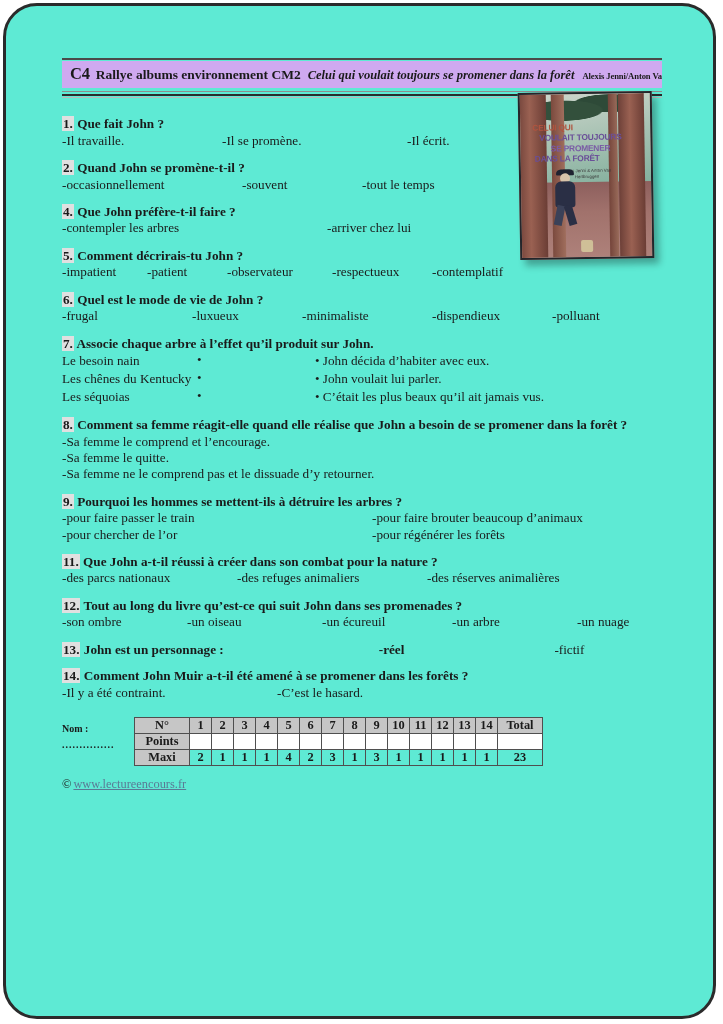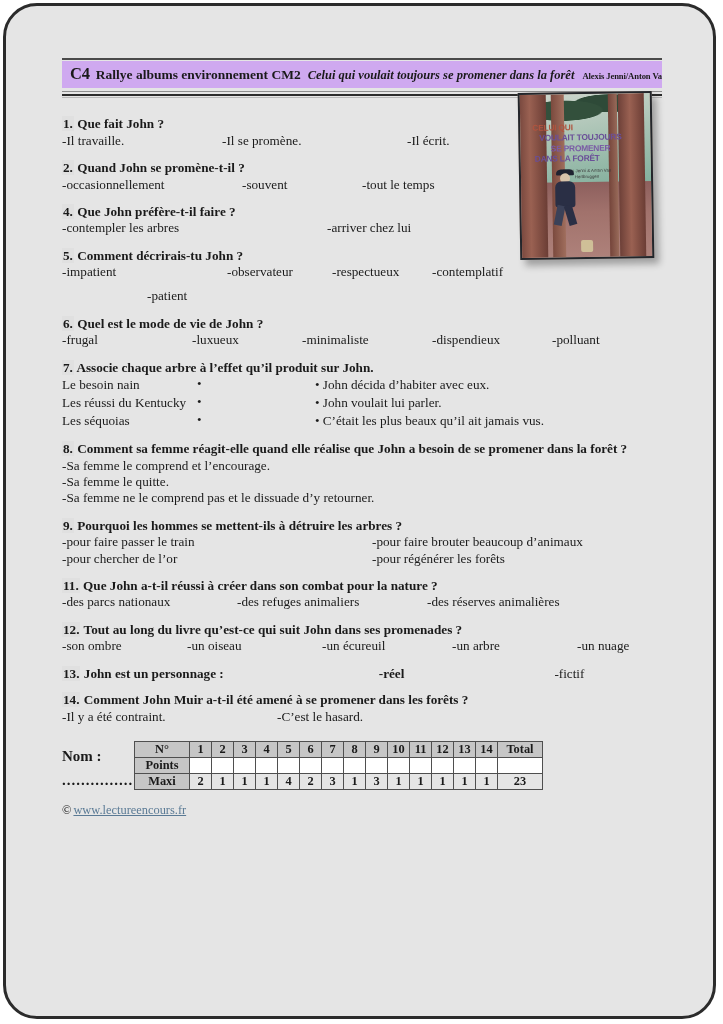--- a/index.html
+++ b/index.html
@@ -16,21 +16,21 @@
   }
 
   
   #page {
     position: absolute;
     left: 3px;
     top: 3px;
     width: 713px;
     height: 1016px;
     box-sizing: border-box;
-    background: #e5e5e5;
+    background: #5eead4;
     border: 3px solid #2b2b2b;
     border-radius: 34px;
   }
 
   #inner {
     position: absolute;
     left: 56px;
     top: 52px;
     width: 600px;
   }
@@ -175,21 +175,21 @@
   
   #score-area {
     margin-top: 16px;
     display: flex;
     align-items: flex-start;
   }
   #nom {
     width: 72px;
     font-family: "Liberation Serif", serif;
     font-weight: bold;
-    font-size: 15px;
+    font-size: 10px;
     padding-top: 4px;
     line-height: 1.55;
   }
   #nom .dots { letter-spacing: 1px; }
   table.score {
     border-collapse: collapse;
     font-family: "Liberation Serif", serif;
   }
   table.score td {
     border: 1px solid #4f4f4f;
@@ -258,21 +258,21 @@
           <div class="q-opts-row">
             <span style="width: 265px; flex-shrink: 0;">-contempler les arbres</span>
             <span style="width: 215px; flex-shrink: 0;">-arriver chez lui</span>
             <span style="flex-shrink: 0;">-vendre ses livres</span>
           </div>
         </div>
         <div class="q-block">
           <div class="q-head"><span class="q-num">5.</span> <span>Comment décrirais-tu John ?</span></div>
           <div class="q-opts-row">
             <span style="width: 85px; flex-shrink: 0;">-impatient</span>
-            <span style="width: 80px; flex-shrink: 0; margin-top: 24px;">-patient</span>
+            <span style="width: 80px; flex-shrink: 0;">-patient</span>
             <span style="width: 105px; flex-shrink: 0;">-observateur</span>
             <span style="width: 100px; flex-shrink: 0;">-respectueux</span>
             <span style="flex-shrink: 0;">-contemplatif</span>
           </div>
         </div>
         <div class="q-block">
           <div class="q-head"><span class="q-num">6.</span> <span>Quel est le mode de vie de John ?</span></div>
           <div class="q-opts-row">
             <span style="width: 130px; flex-shrink: 0;">-frugal</span>
             <span style="width: 110px; flex-shrink: 0;">-luxueux</span>
@@ -282,21 +282,21 @@
           </div>
         </div>
         <div class="q-block">
           <div class="q-head"><span class="q-num">7.</span> <span>Associe chaque arbre à l’effet qu’il produit sur John.</span></div>
           <div class="match-row">
             <span class="match-left">Le besoin nain</span>
             <span class="match-dot-l dot">•</span>
             <span class="match-right"><span class="dot">• </span><span>John décida d’habiter avec eux.</span></span>
           </div>
           <div class="match-row">
-            <span class="match-left">Les réussi du Kentucky</span>
+            <span class="match-left">Les chênes du Kentucky</span>
             <span class="match-dot-l dot">•</span>
             <span class="match-right"><span class="dot">• </span><span>John voulait lui parler.</span></span>
           </div>
           <div class="match-row">
             <span class="match-left">Les séquoias</span>
             <span class="match-dot-l dot">•</span>
             <span class="match-right"><span class="dot">• </span><span>C’était les plus beaux qu’il ait jamais vus.</span></span>
           </div>
         </div>
         <div class="q-block">

